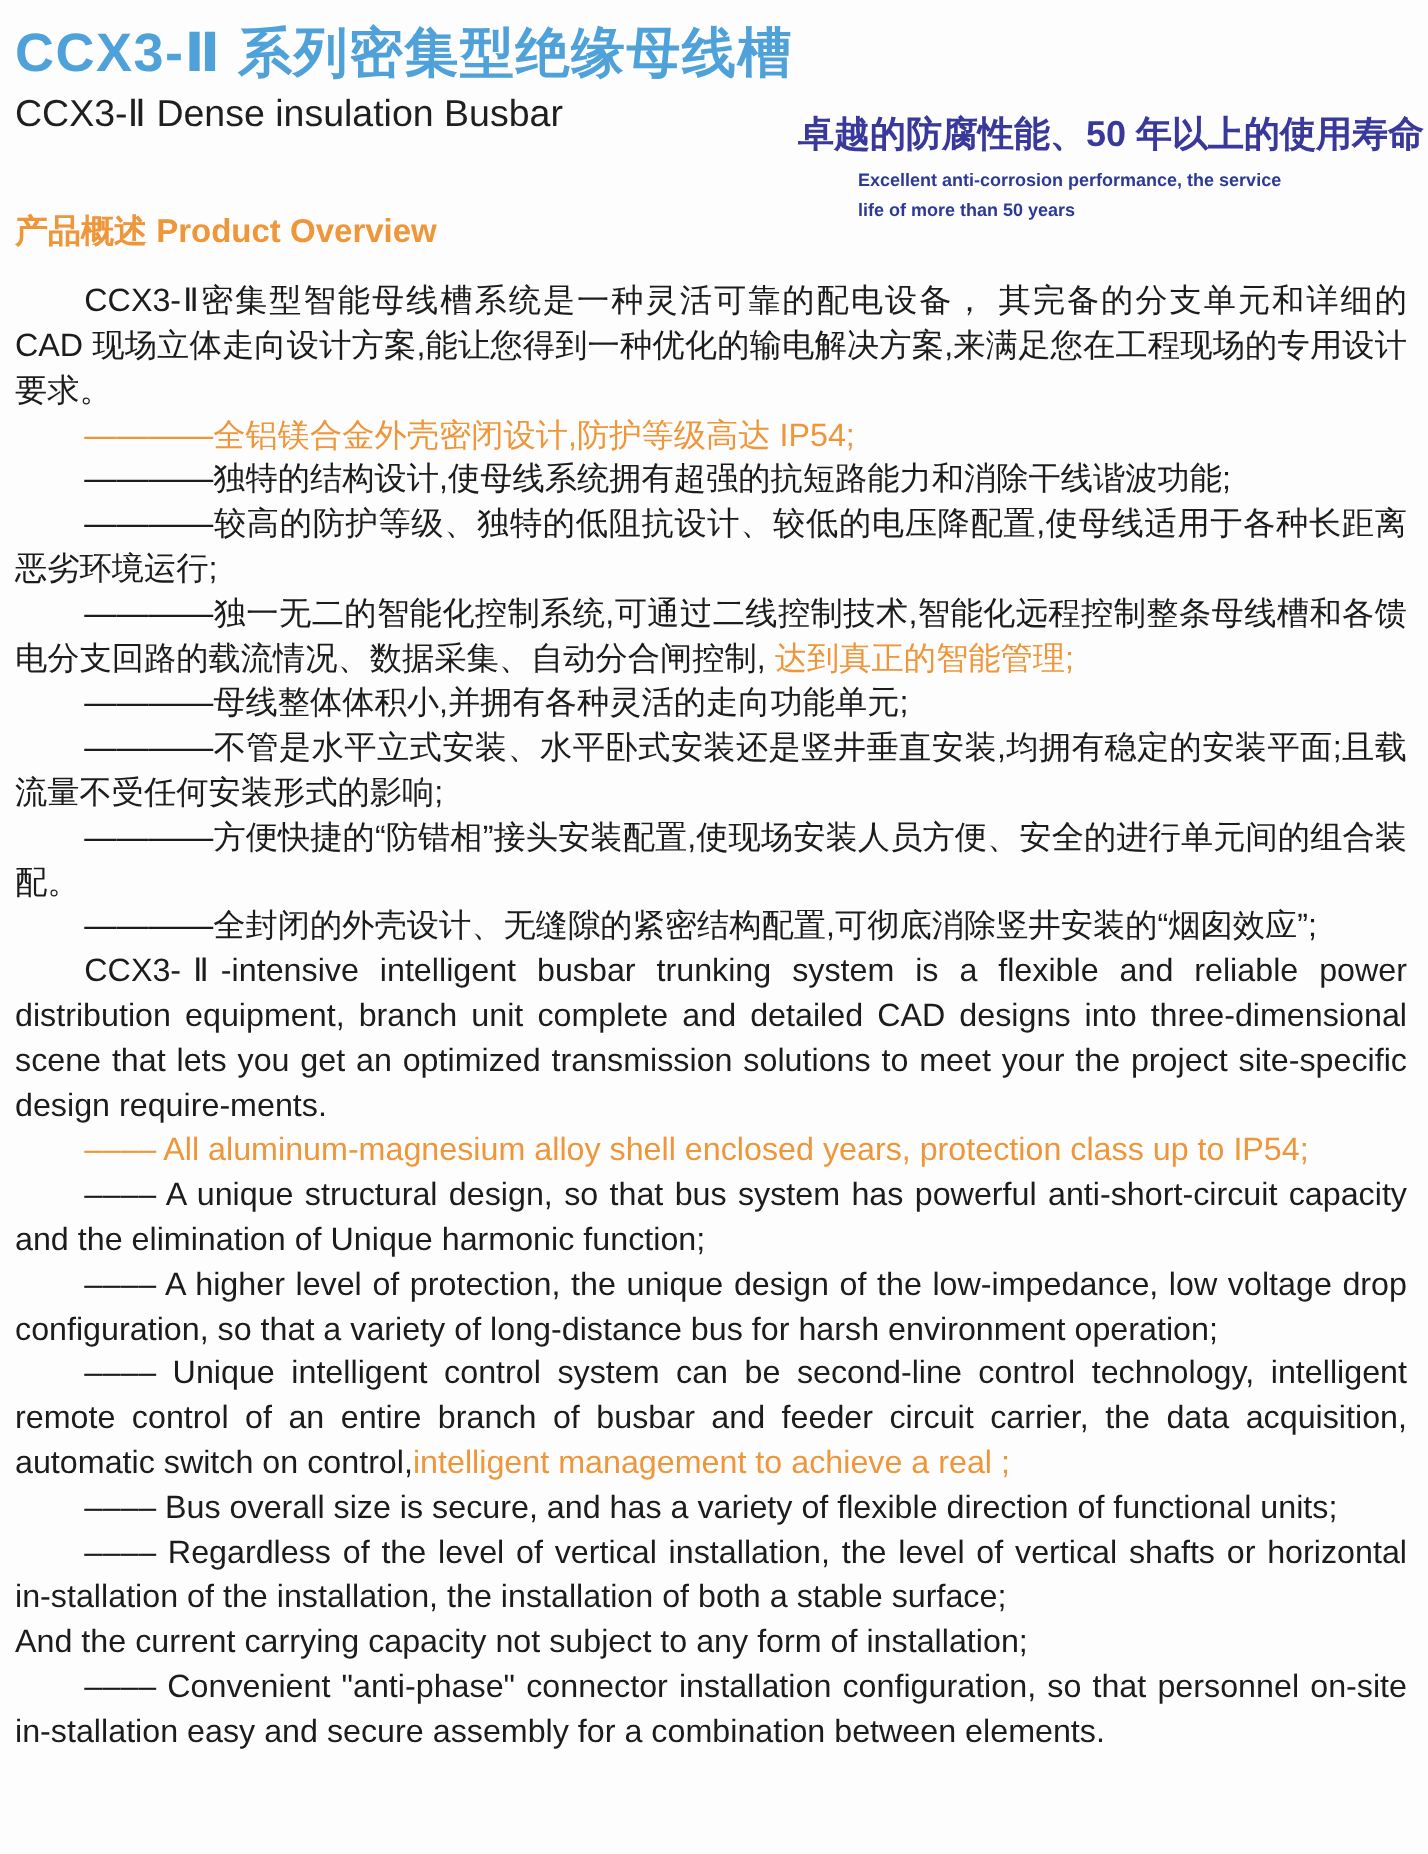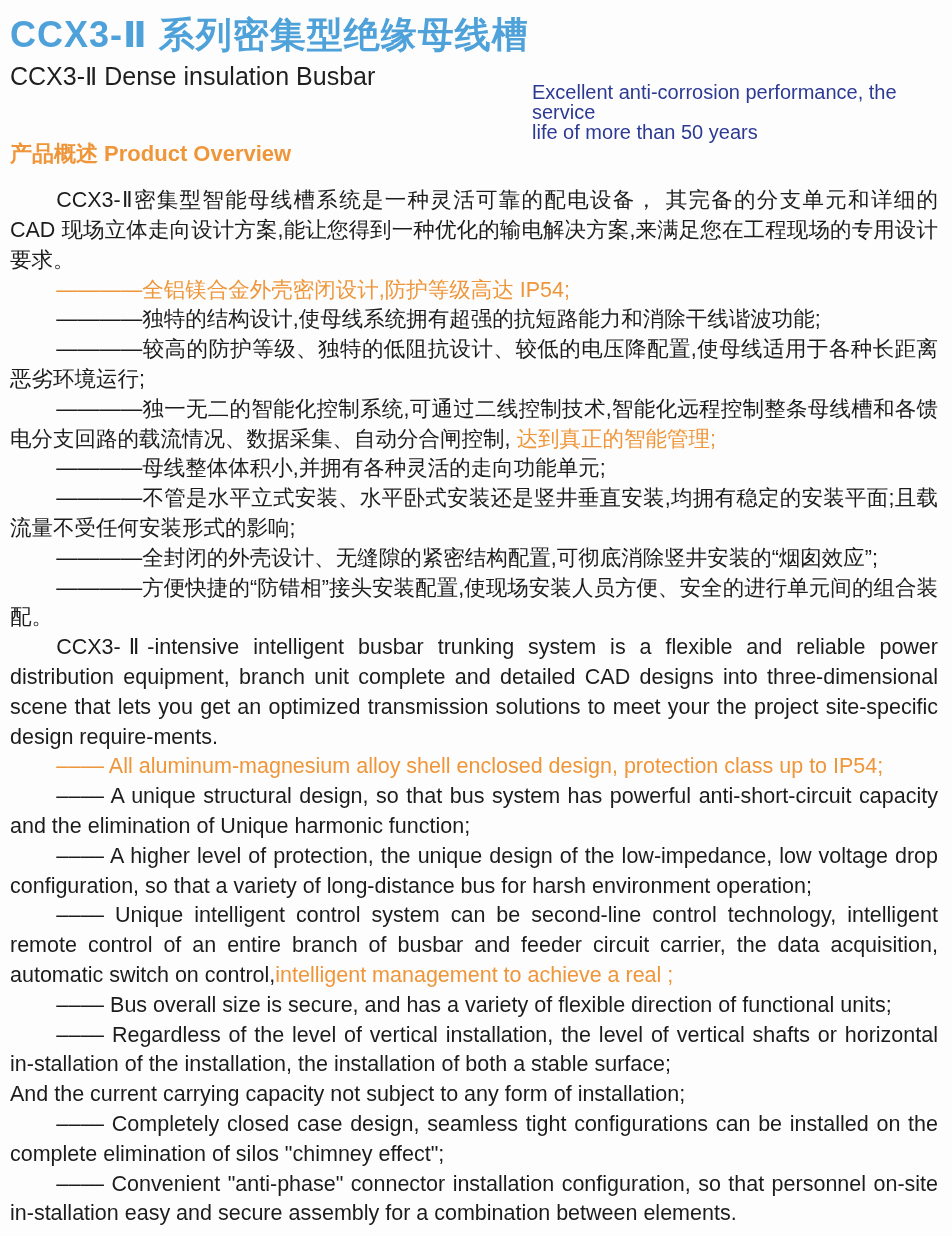--- a/index.html
+++ b/index.html
@@ -49,24 +49,25 @@
   .slogan-cn{
     font-size:24px;
     font-weight:800;
     letter-spacing:0px;
     white-space:nowrap;
     color:var(--slogan-blue);
     line-height:1.15;
   }
   .slogan-en{
     margin-top:6px;
-    font-size:20px;
-    font-weight:normal;
+    font-size:12px;
+    font-weight:bold;
     color:var(--slogan-en-blue);
     line-height:20px;
+    margin-left:40px;
   }
   .section-heading{
     margin:50px 0 16px 0;
     font-size:22px;
     font-weight:600;
     color:var(--orange);
     line-height:1.2;
   }
   
   .doc-body{
@@ -83,44 +84,44 @@
 </style>
 </head>
 <body>
 
 <div class="page">
 
   <h1 class="title-cn">CCX3-Ⅱ 系列密集型绝缘母线槽</h1>
   <h2 class="title-en">CCX3-Ⅱ Dense insulation Busbar</h2>
 
   <div class="slogan">
+    <div class="slogan-cn">卓越的防腐性能、50 年以上的使用寿命</div>
     <div class="slogan-en"><span>Excellent anti-corrosion performance, the service</span><br><span>life of more than 50 years</span></div>
   </div>
 
   <h3 class="section-heading">产品概述 Product Overview</h3>
 
   <div class="doc-body">
 
     <p class="para indent">CCX3-Ⅱ密集型智能母线槽系统是一种灵活可靠的配电设备， 其完备的分支单元和详细的 CAD 现场立体走向设计方案,能让您得到一种优化的输电解决方案,来满足您在工程现场的专用设计要求。</p>
 
     <p class="para indent orange"><span class="dash">————</span><span>全铝镁合金外壳密闭设计,防护等级高达 IP54;</span></p>
     <p class="para indent"><span class="dash">————</span><span>独特的结构设计,使母线系统拥有超强的抗短路能力和消除干线谐波功能;</span></p>
     <p class="para indent"><span class="dash">————</span><span>较高的防护等级、独特的低阻抗设计、较低的电压降配置,使母线适用于各种长距离恶劣环境运行;</span></p>
     <p class="para indent"><span class="dash">————</span><span>独一无二的智能化控制系统,可通过二线控制技术,智能化远程控制整条母线槽和各馈电分支回路的载流情况、数据采集、自动分合闸控制, </span><span class="orange">达到真正的智能管理;</span></p>
     <p class="para indent"><span class="dash">————</span><span>母线整体体积小,并拥有各种灵活的走向功能单元;</span></p>
     <p class="para indent"><span class="dash">————</span><span>不管是水平立式安装、水平卧式安装还是竖井垂直安装,均拥有稳定的安装平面;且载流量不受任何安装形式的影响;</span></p>
+    <p class="para indent"><span class="dash">————</span><span>方便快捷的“防错相”接头安装配置,使现场安装人员方便、安全的进行单元间的组合装配。</span></p>
     <p class="para indent"><span class="dash">————</span><span>全封闭的外壳设计、无缝隙的紧密结构配置,可彻底消除竖井安装的“烟囱效应”;</span></p>
-    <p class="para indent"><span class="dash">————</span><span>方便快捷的“防错相”接头安装配置,使现场安装人员方便、安全的进行单元间的组合装配。</span></p>
 
     <p class="para indent">CCX3-Ⅱ-intensive intelligent busbar trunking system is a flexible and reliable power distribution equipment, branch unit complete and detailed CAD designs into three-dimensional scene that lets you get an optimized transmission solutions to meet your the project site-specific design require-ments.</p>
 
-    <p class="para indent orange"><span class="dash">––––</span><span> All aluminum-magnesium alloy shell enclosed design, protection class up to IP54;</span></p>
+    <p class="para indent orange"><span class="dash">––––</span><span> All aluminum-magnesium alloy shell enclosed years, protection class up to IP54;</span></p>
     <p class="para indent"><span class="dash">––––</span><span> A unique structural design, so that bus system has powerful anti-short-circuit capacity and the elimination of Unique harmonic function;</span></p>
     <p class="para indent"><span class="dash">––––</span><span> A higher level of protection, the unique design of the low-impedance, low voltage drop configuration, so that a variety of long-distance bus for harsh environment operation;</span></p>
     <p class="para indent"><span class="dash">––––</span><span> Unique intelligent control system can be second-line control technology, intelligent remote control of an entire branch of busbar and feeder circuit carrier, the data acquisition, automatic switch on control,</span><span class="orange">intelligent management to achieve a real ;</span></p>
     <p class="para indent"><span class="dash">––––</span><span> Bus overall size is secure, and has a variety of flexible direction of functional units;</span></p>
     <p class="para indent"><span class="dash">––––</span><span> Regardless of the level of vertical installation, the level of vertical shafts or horizontal in-stallation of the installation, the installation of both a stable surface;</span></p>
     <p class="para">And the current carrying capacity not subject to any form of installation;</p>
-    <p class="para indent"><span class="dash">––––</span><span> Completely closed case design, seamless tight configurations can be installed on the complete elimination of silos "chimney effect";</span></p>
     <p class="para indent"><span class="dash">––––</span><span> Convenient "anti-phase" connector installation configuration, so that personnel on-site in-stallation easy and secure assembly for a combination between elements.</span></p>
 
   </div>
 </div>
 
 </body></html>

